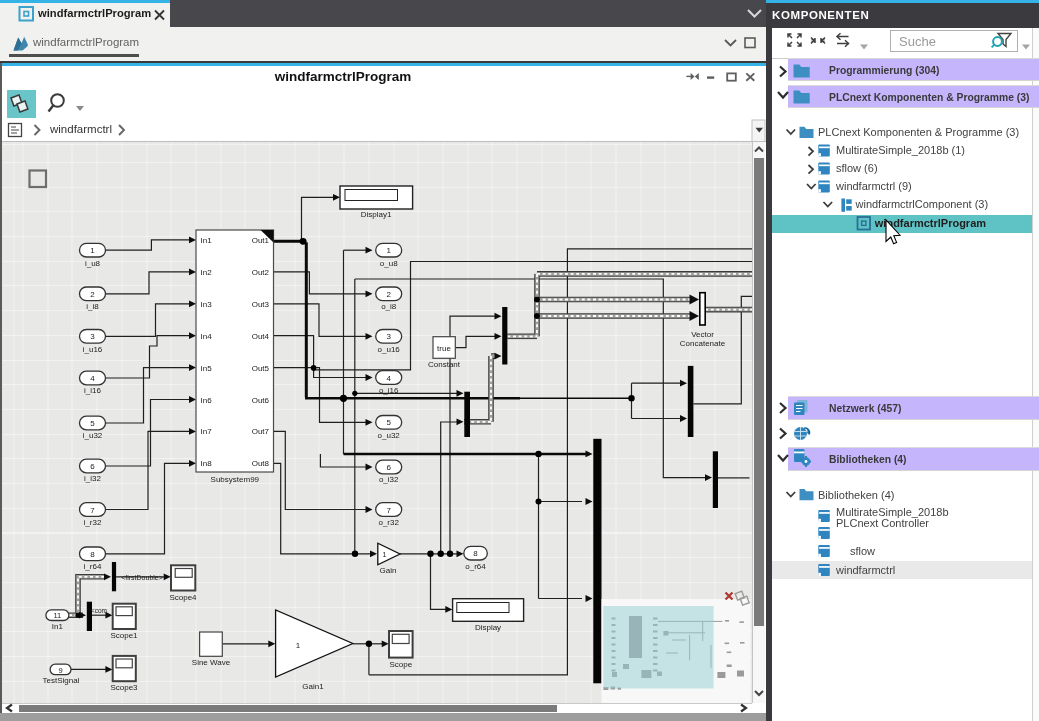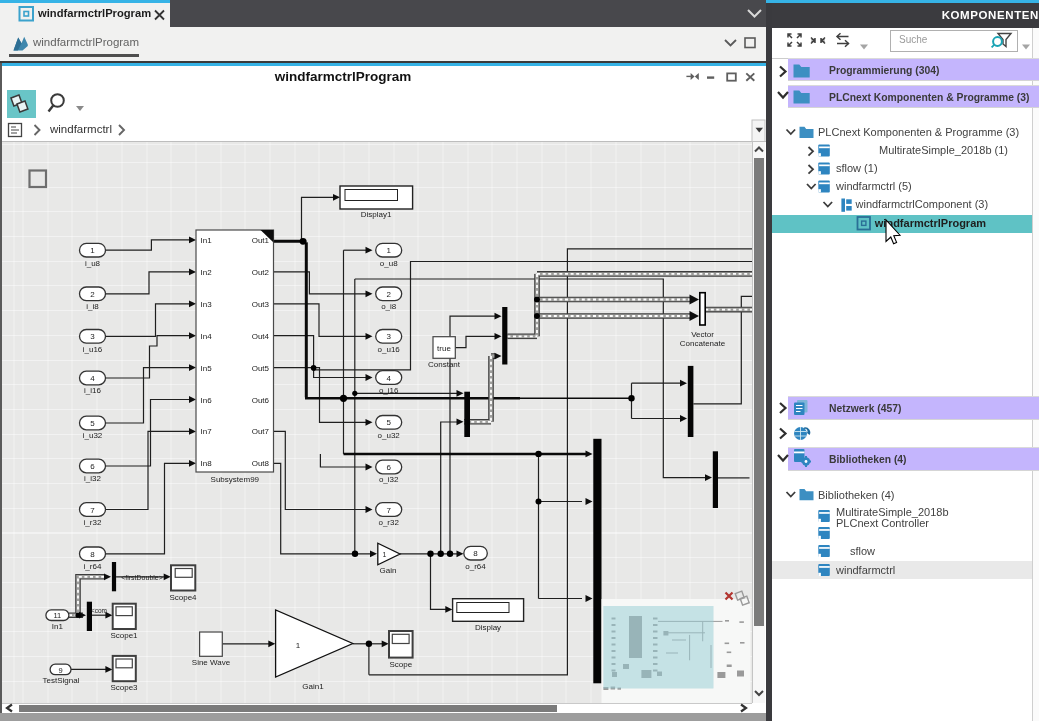--- a/index.html
+++ b/index.html
@@ -36,24 +36,24 @@
   
   #vsb { left:752px; top:142px; width:13px; height:561px; background:#f7f7f7; border-left:1px solid #c4c4c4; }
   #vthumb { left:754px; top:158px; width:9.5px; height:468px; background:#7b7b7b; }
   #hsb { left:2px; top:703px; width:750px; height:10px; background:#fff; border-top:1px solid #c9c9c9; }
   #hthumb { left:19px; top:704.5px; width:538px; height:7.5px; background:#7b7b7b; }
   #botstrip { left:0; top:713px; width:766px; height:8px; background:#9d9d9d; }
   
   #splitter { left:766px; top:0; width:6px; height:721px; background:#3a3a3e; }
   #pcyan { left:766px; top:0; width:273px; height:3px; background:#36b3e6; }
   #phead { left:772px; top:3px; width:267px; height:25px; background:#3b3b3f; color:#fff;
-     font-size:11.5px; font-weight:bold; text-align:right; line-height:25px; letter-spacing:0.6px; }
+     font-size:11.5px; font-weight:bold; text-align:left; line-height:25px; letter-spacing:0.6px; }
   #ptool { left:772px; top:28px; width:260px; height:31px; background:#fff; border-bottom:1px solid #ccc; }
   #searchbox { left:890px; top:30px; width:128px; height:22px; background:#fff; border:1px solid #b0b0b0; }
-  #searchtxt { left:899px; top:34px; font-size:10px; color:#9a9a9a; }
+  #searchtxt { left:899px; top:34px; font-size:13px; color:#9a9a9a; }
   .grow { left:788px; width:260px; height:23.5px; background:#c4b5fd; border-top:1px solid #dadada; border-bottom:1px solid #d5d5d5; }
   .grtxt { position:absolute; left:41px; top:5px; font-size:11px; font-weight:bold; color:#3a3a3a; white-space:nowrap; display:inline-block; transform:scaleX(0.94); transform-origin:left center; }
   #gutter { left:1032px; top:28px; width:7px; height:693px; background:#fbfbfb; border-left:1px solid #cfcfcf; }
   .titem { position:absolute; font-size:11px; color:#424242; white-space:nowrap; }
   #selrow { left:772px; top:214.5px; width:260px; height:18px; background:#5fc2c5; }
   #hirow { left:772px; top:560.5px; width:260px; height:18px; background:#e9e9e9; }
 </style>
 </head>
 <body>
 <div id="app">
@@ -468,23 +468,23 @@
     </div>
   <div class="abs grow" style="top:395.5px;height:24px">
       <span class="grtxt">Netzwerk (457)</span>
     </div>
   <div class="abs grow" style="top:446.5px;height:24.5px">
       <span class="grtxt">Bibliotheken (4)</span>
     </div>
   <div class="abs" id="selrow"></div>
   <div class="abs" id="hirow"></div>
   <div class="abs titem" style="left:818px;top:126.4px">PLCnext Komponenten &amp; Programme (3)</div>
-  <div class="abs titem" style="left:879px;top:144.4px">MultirateSimple_2018b (1)</div>
-  <div class="abs titem" style="left:836px;top:162.4px">sflow (1)</div>
-  <div class="abs titem" style="left:836px;top:180.4px">windfarmctrl (5)</div>
+  <div class="abs titem" style="left:836px;top:144.4px">MultirateSimple_2018b (1)</div>
+  <div class="abs titem" style="left:836px;top:162.4px">sflow (6)</div>
+  <div class="abs titem" style="left:836px;top:180.4px">windfarmctrl (9)</div>
   <div class="abs titem" style="left:855.5px;top:198.4px">windfarmctrlComponent (3)</div>
   <div class="abs titem" style="left:874.8px;top:217.3px;font-weight:bold;color:#1e1e1e">windfarmctrlProgram</div>
   <div class="abs titem" style="left:818px;top:488.5px">Bibliotheken (4)</div>
   <div class="abs titem" style="left:836px;top:506px">MultirateSimple_2018b</div>
   <div class="abs titem" style="left:836px;top:517px">PLCnext Controller</div>
   <div class="abs titem" style="left:850px;top:544.5px">sflow</div>
   <div class="abs titem" style="left:836px;top:563.5px">windfarmctrl</div>
   <svg class="abs" style="left:772px;top:0" width="267" height="721" viewBox="772 0 267 721">
 
     <g stroke="#3f3f3f" stroke-width="1.5" fill="none">

